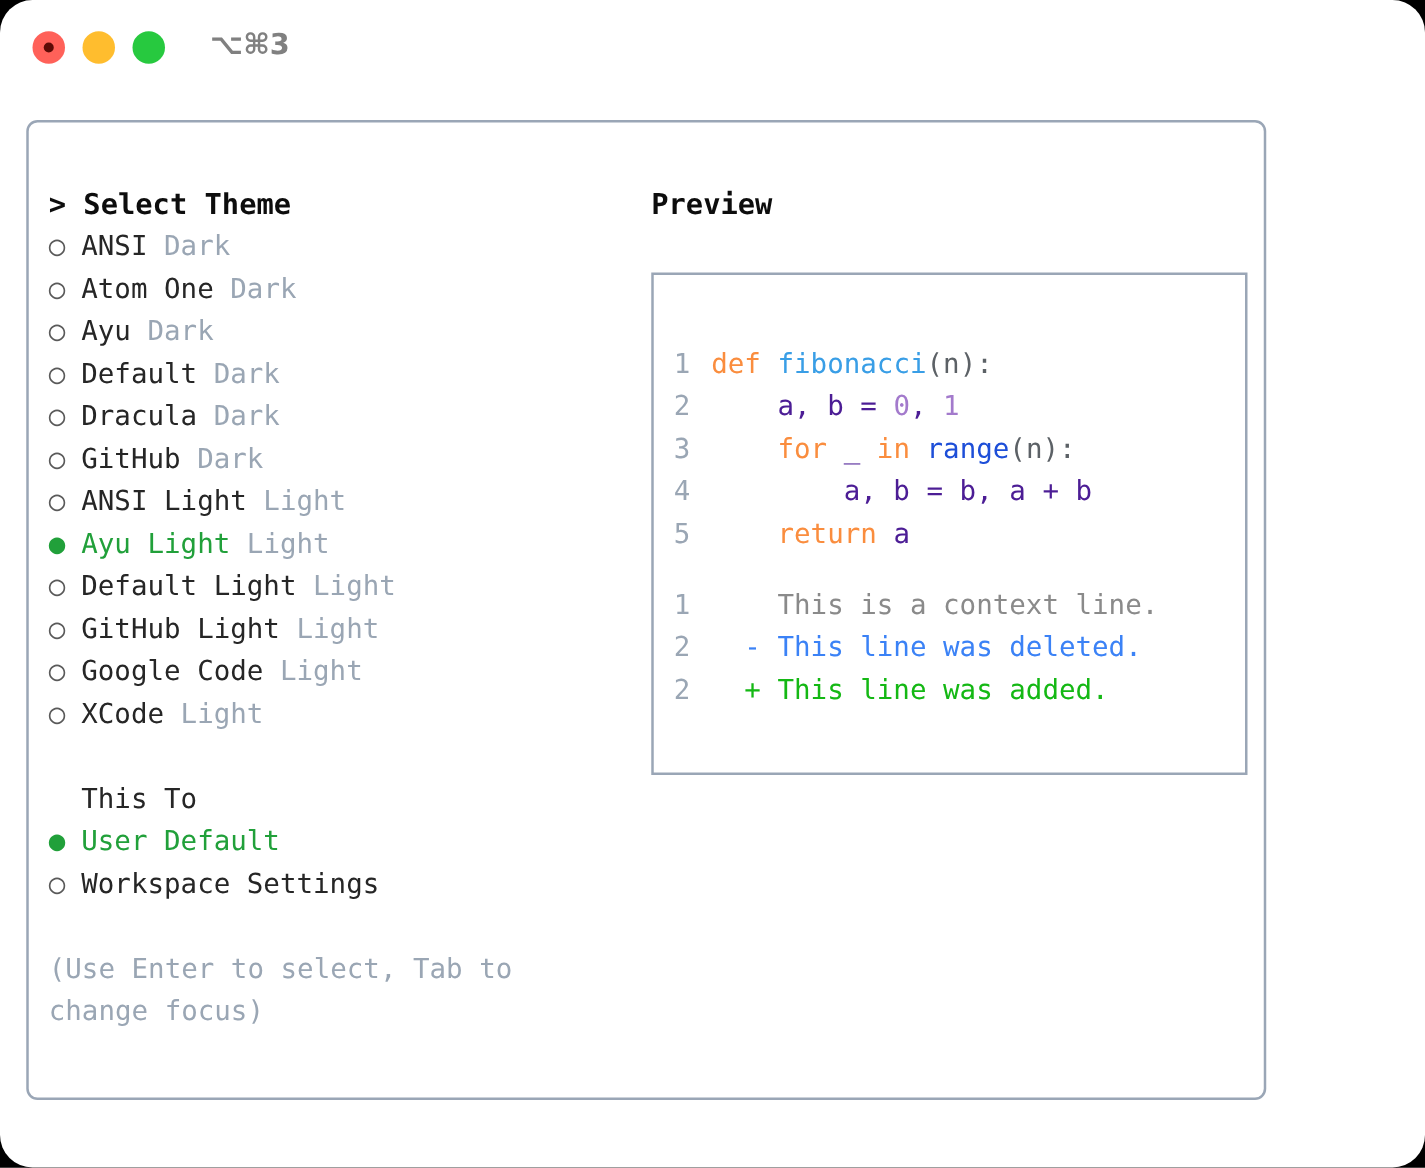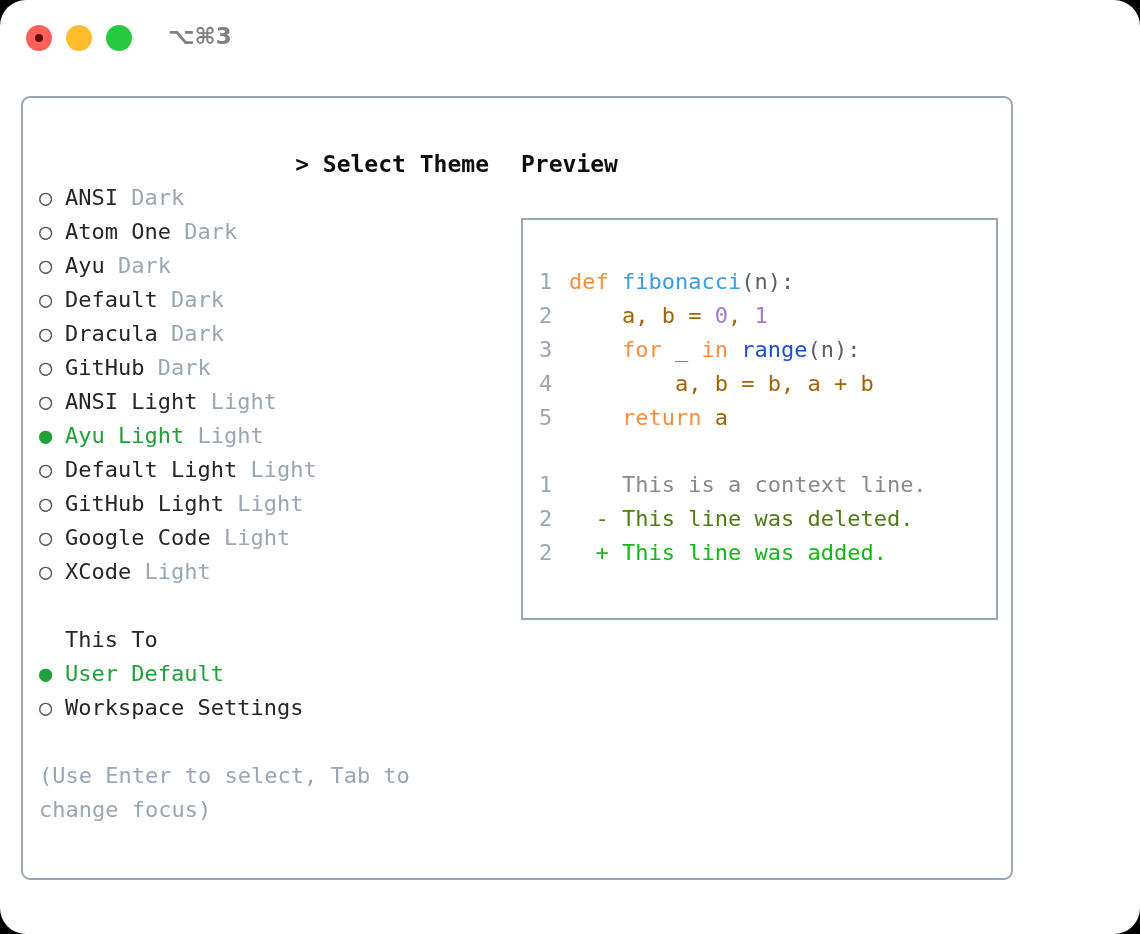--- a/index.html
+++ b/index.html
@@ -82,21 +82,20 @@
     left: 16px;
     top: 49px;
     width: 450px;
   }
   #theme-header {
     font-size: 23px;
     font-weight: bold;
     color: #0d0d0d;
     line-height: 34px;
     white-space: pre;
-    text-align: right;
   }
   .row {
     font-size: 22px;
     line-height: 34px;
     white-space: pre;
     color: #262626;
   }
   .bullet {
     display: inline-block;
     width: 26px;
@@ -145,48 +144,48 @@
     width: 477px;
     height: 402px;
     border: 2px solid #9aa6b6;
     box-sizing: border-box;
     background: #ffffff;
     position: relative;
   }
   #code-area {
     position: absolute;
     left: 16px;
-    top: 45px;
+    top: 55px;
     right: 6px;
   }
   .code-line {
     font-size: 22px;
     line-height: 34px;
     white-space: pre;
   }
   .lineno {
     display: inline-block;
     width: 30px;
     color: #9aa6b4;
   }
   .kw   { color: #fa8d3e; }
   .fn   { color: #399ee6; }
   .num  { color: #a37acc; }
   .bi   { color: #1d4ed8; }
-  .plain{ color: #a16207; }
+  .plain{ color: #4c1d95; }
   .punct{ color: #5c6166; }
 
   #diff-area {
     position: absolute;
     left: 16px;
     top: 248px;
     right: 6px;
   }
   .diff-ctx { color: #8a8a8a; }
-  .diff-del { color: #4d7c0f; }
+  .diff-del { color: #3b82f6; }
   .diff-add { color: #14b814; }
 </style>
 </head>
 <body>
 
 <div id="window">
 
   <div id="titlebar">
     <div class="traffic" id="tl-close"></div>
     <div id="tl-close-dot"></div>

